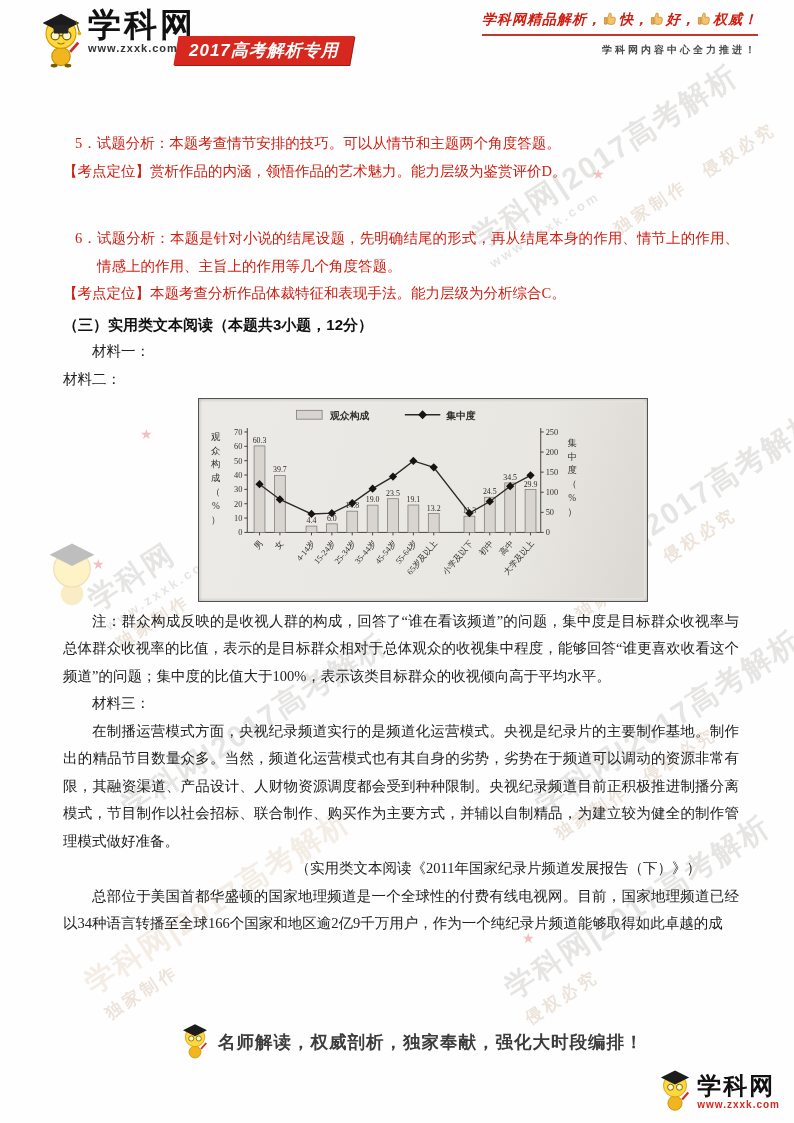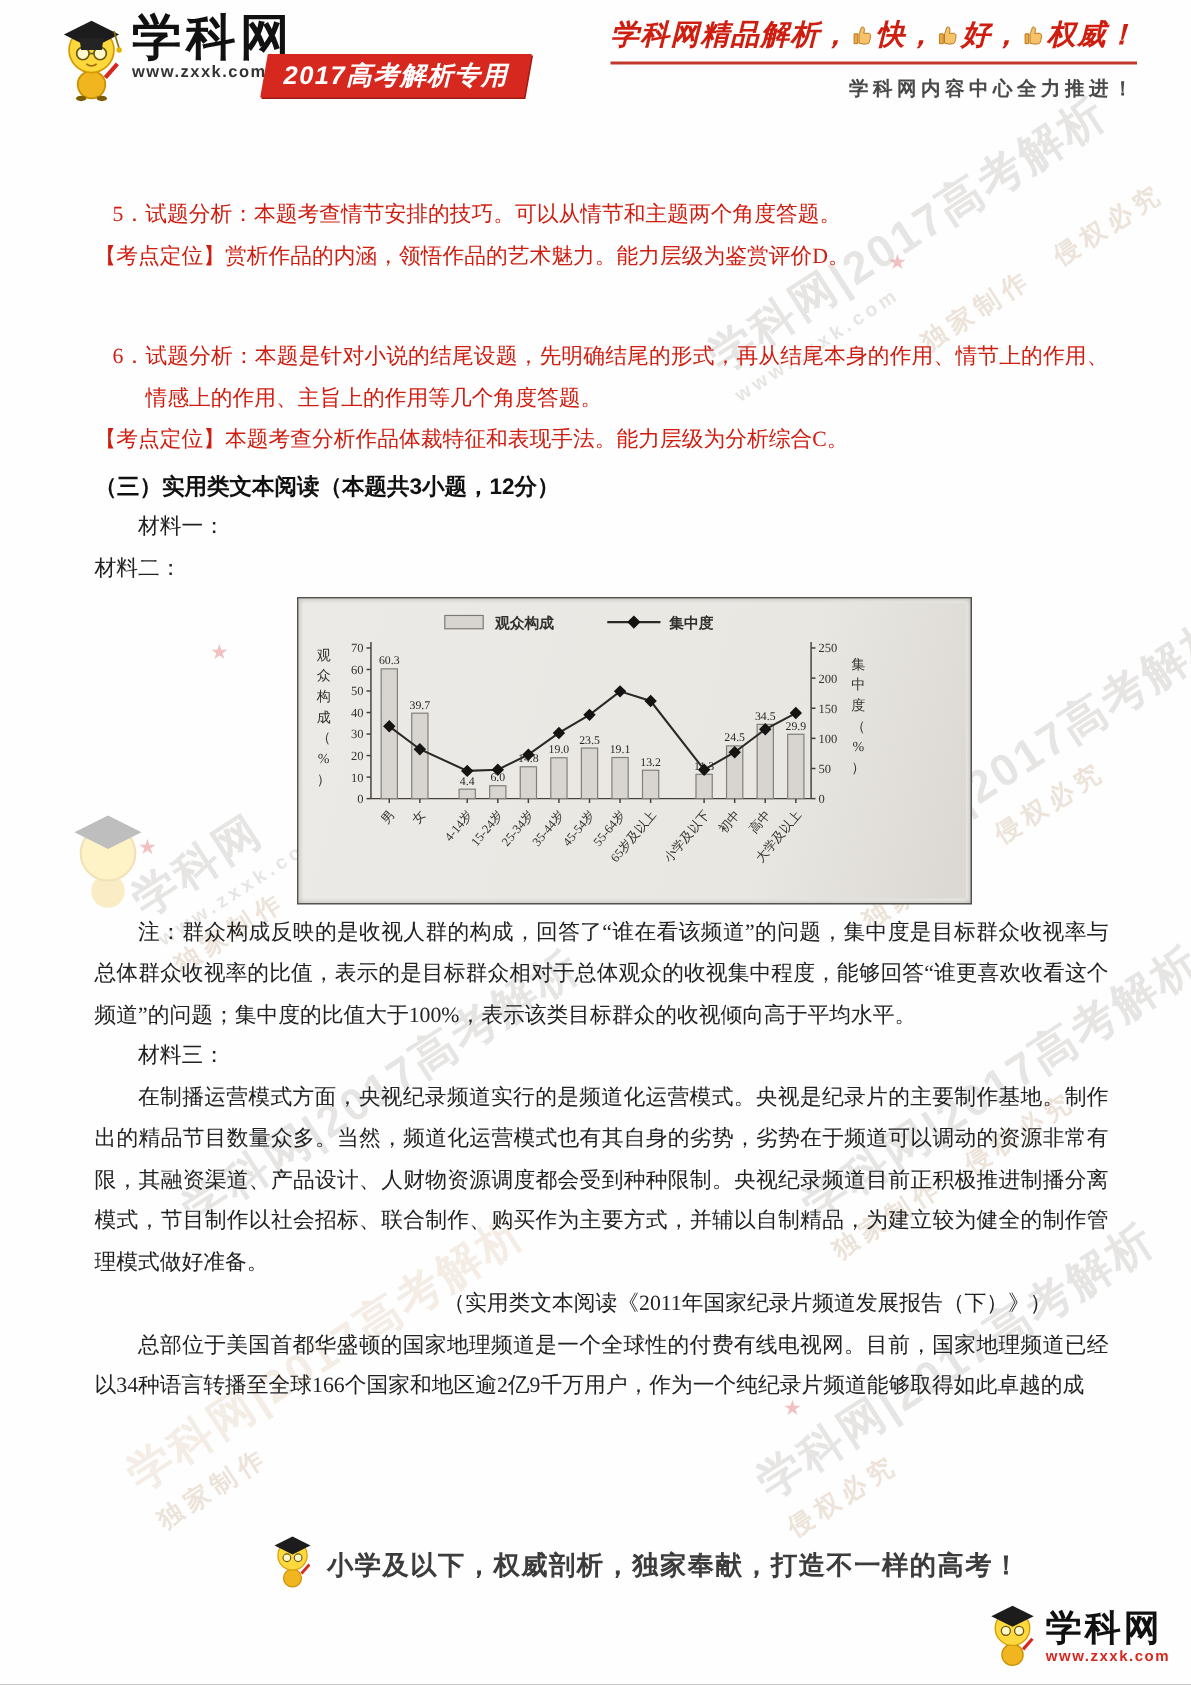--- a/index.html
+++ b/index.html
@@ -11,23 +11,23 @@
   }
   
   .hdr { position:absolute; top:6px; left:36px; right:36px; height:78px; }
   .logo-top { position:absolute; left:2px; top:2px; display:flex; align-items:flex-start; }
   .logo-txt { margin-left:4px; }
   .logo-name { font-family:"Liberation Sans",sans-serif; font-weight:bold; font-size:33px; letter-spacing:3px; color:#111; line-height:34px; }
   .logo-url { font-family:"Liberation Sans",sans-serif; font-weight:bold; font-size:11px; color:#333; letter-spacing:1px; }
   .banner { position:absolute; left:140px; top:30px; background:#d6281e; transform:skewX(-10deg); padding:3px 13px; box-shadow:1px 1px 0 #9e1a12; }
   .banner span { display:inline-block; transform:skewX(10deg); color:#fff; font-weight:bold; font-style:italic; font-size:17px; letter-spacing:1px; font-family:"Liberation Sans",sans-serif; }
   .slogans { position:absolute; right:0; top:4px; text-align:right; }
-  .slogan-main { display:inline-block; color:#cf1d10; font-weight:bold; font-style:italic; font-size:19px; letter-spacing:1px; border-bottom:2px solid #c0392b; padding-bottom:5px; white-space:nowrap; }
+  .slogan-main { display:inline-block; color:#cf1d10; font-weight:bold; font-style:italic; font-size:14px; letter-spacing:1px; border-bottom:2px solid #c0392b; padding-bottom:5px; white-space:nowrap; }
   .slogan-main .thumb { display:inline-block; width:15px; height:15px; vertical-align:-2px; margin:0 1px; }
-  .slogan-sub { margin-top:7px; color:#4a4a4a; font-weight:bold; font-size:13px; letter-spacing:3px; font-family:Liberation Mono, monospace; }
+  .slogan-sub { margin-top:7px; color:#4a4a4a; font-weight:bold; font-size:10px; letter-spacing:3px; font-family:Liberation Mono, monospace; }
   
   .content { position:absolute; left:63px; top:90px; width:676px; font-size:14.5px; line-height:27.5px; text-align:justify; }
   .red { color:#cf1d10; }
   .q-item { padding-left:34px; text-indent:-22px;margin-top:40px; }
   .kaodian { padding-left:0; }
   .sec-head { font-family:"Liberation Sans",sans-serif; font-weight:bold; font-size:15px; color:#111; margin-top:3px; }
   .mat-label { text-indent:2em; }
   .body-par { text-indent:2em; }
   .src-center { text-align:center; }
   .src-right { text-align:right; padding-right:38px; }
@@ -289,21 +289,21 @@
     <span>
       <svg width="30" height="40" viewBox="0 0 40 52">
         <ellipse cx="20" cy="42" rx="8" ry="8" fill="#f0b51f" stroke="#c89000"></ellipse>
         <circle cx="20" cy="22" r="13" fill="#ffd83d" stroke="#d59a00"></circle>
         <circle cx="15" cy="24" r="3.4" fill="#fff8cc" stroke="#6a5a10"></circle>
         <circle cx="25" cy="24" r="3.4" fill="#fff8cc" stroke="#6a5a10"></circle>
         <polygon points="4,13 20,5 36,13 20,21" fill="#1c1c1c"></polygon>
         <line x1="28" y1="38" x2="35" y2="30" stroke="#d6281e" stroke-width="2.4"></line>
       </svg>
     </span>
-    <span class="txt">小学及以下，权威剖析，独家奉献，打造不一样的高考！</span>
+    <span class="txt">名师解读，权威剖析，独家奉献，强化大时段编排！</span>
   </div>
 
   <div class="logo-bottom">
     <span>
       <svg width="36" height="46" viewBox="0 0 40 52">
         <ellipse cx="20" cy="42" rx="8" ry="8" fill="#f0b51f" stroke="#c89000"></ellipse>
         <circle cx="20" cy="22" r="13" fill="#ffd83d" stroke="#d59a00"></circle>
         <circle cx="15" cy="24" r="3.4" fill="#fff8cc" stroke="#6a5a10"></circle>
         <circle cx="25" cy="24" r="3.4" fill="#fff8cc" stroke="#6a5a10"></circle>
         <polygon points="4,13 20,5 36,13 20,21" fill="#1c1c1c"></polygon>

